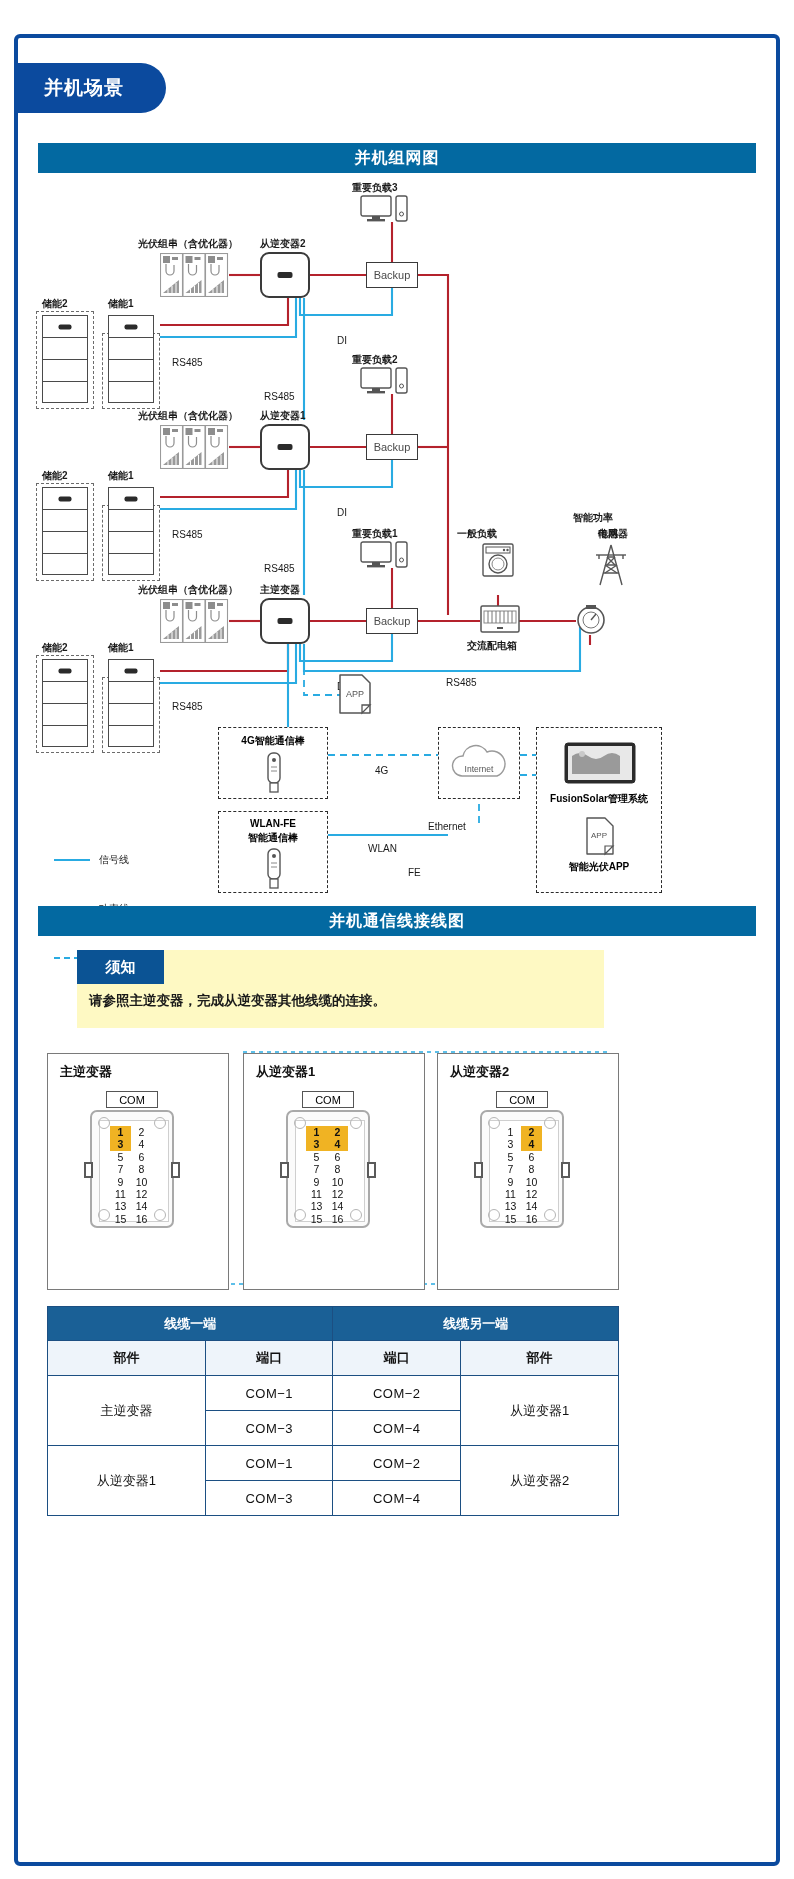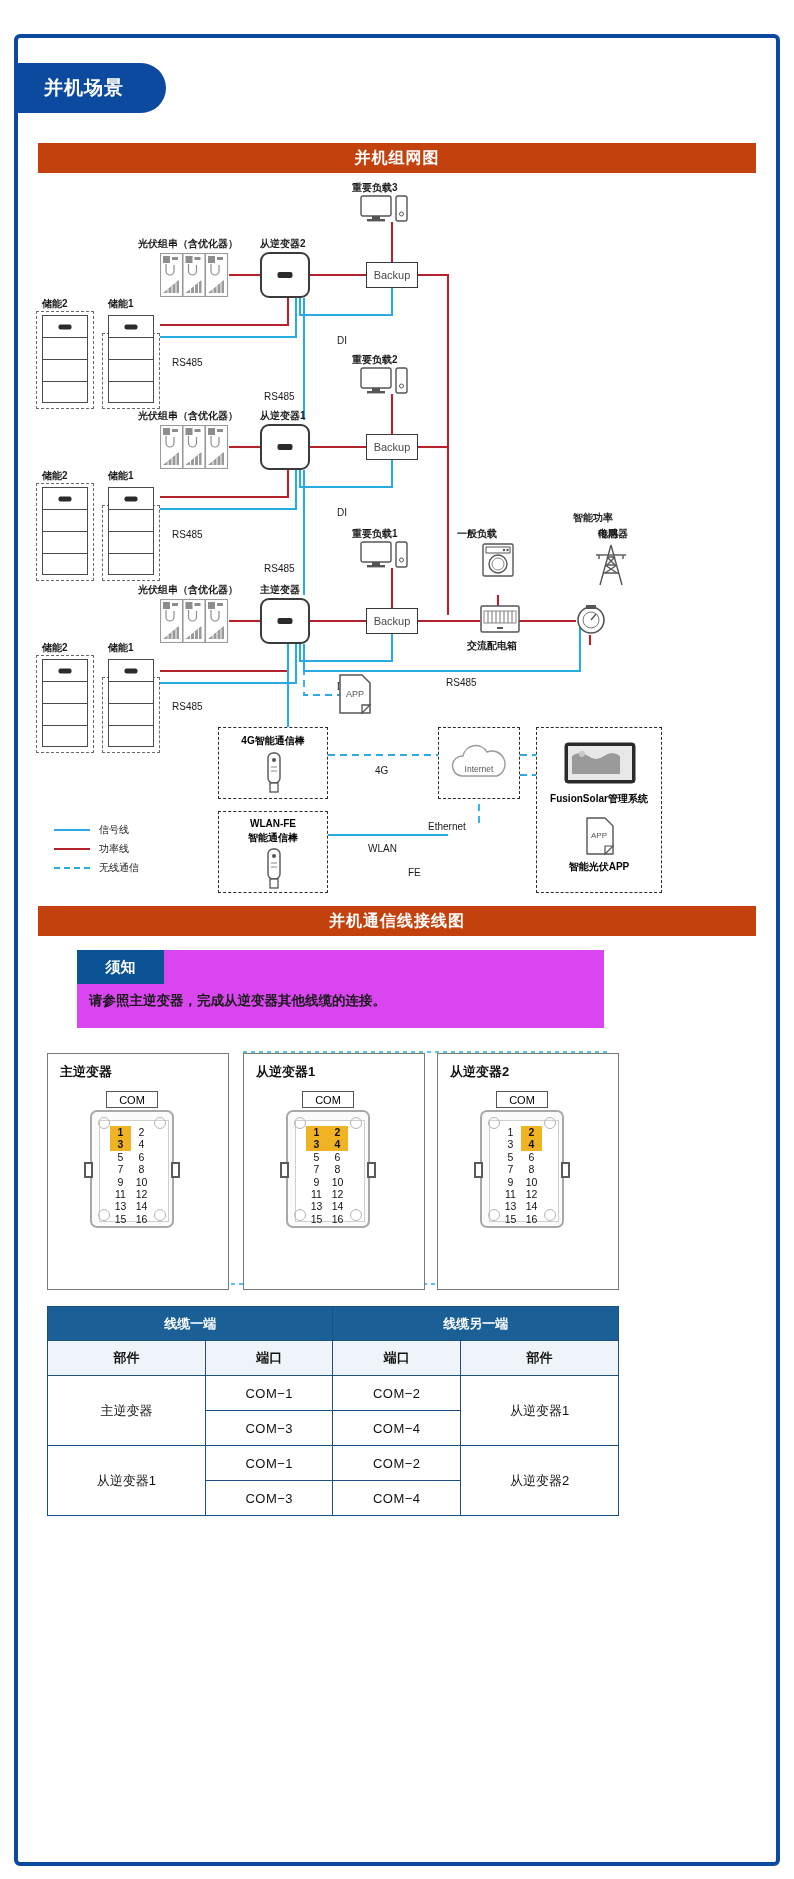--- a/index.html
+++ b/index.html
@@ -20,21 +20,21 @@
     position:absolute; left:18px; top:63px;
     background:#0b4a9e; color:#fff;
     padding:12px 42px 12px 26px;
     border-radius:0 26px 26px 0;
     font-size:19px; font-weight:bold; letter-spacing:1px;
     z-index:5;
   }
   
   .band{
     position:absolute; left:38px; width:718px; height:30px;
-    background:#c2410c; color:#fff;
+    background:#0369a1; color:#fff;
     font-size:16px; font-weight:bold;
     display:flex; align-items:center; justify-content:center;
     letter-spacing:1px;
   }
   #band-network{ top:143px; }
   #band-wiring { top:906px; }
 
   
   #net{
     position:absolute; left:20px; top:175px; width:754px; height:720px;
@@ -81,28 +81,28 @@
   
   .pvgrp{ position:absolute; display:flex; }
 
   
   .modbox{ position:absolute; border:1.5px dashed #2b2b2b; background:#fff; }
   .modlabel{ position:absolute; font-size:10px; font-weight:bold; text-align:center;
              width:100%; left:0; }
 
   
   #legend{ position:absolute; left:34px; top:645px; font-size:10px; }
-  #legend div{ display:flex; align-items:center; height:19px; }
+  #legend div{ display:flex; align-items:center; height:19px;margin-top:30px; }
   #legend .sw{ width:36px; height:0; margin-right:9px; }
   #legend .lbl{ color:#1a1a1a; }
 
   
   #notice{
     position:absolute; left:77px; top:950px; width:527px; height:78px;
-    background:#d946ef;
+    background:#fef9c3;
   }
   #notice-tag{
     position:absolute; left:0px; top:0px; width:87px; height:34px;
     background:#0b5394; color:#fff; font-size:15px; font-weight:bold;
     display:flex; align-items:center; justify-content:center;
   }
   #notice-text{
     position:absolute; left:12px; top:42px; font-size:13.5px; color:#1a1a1a;
     font-weight:bold;
   }

